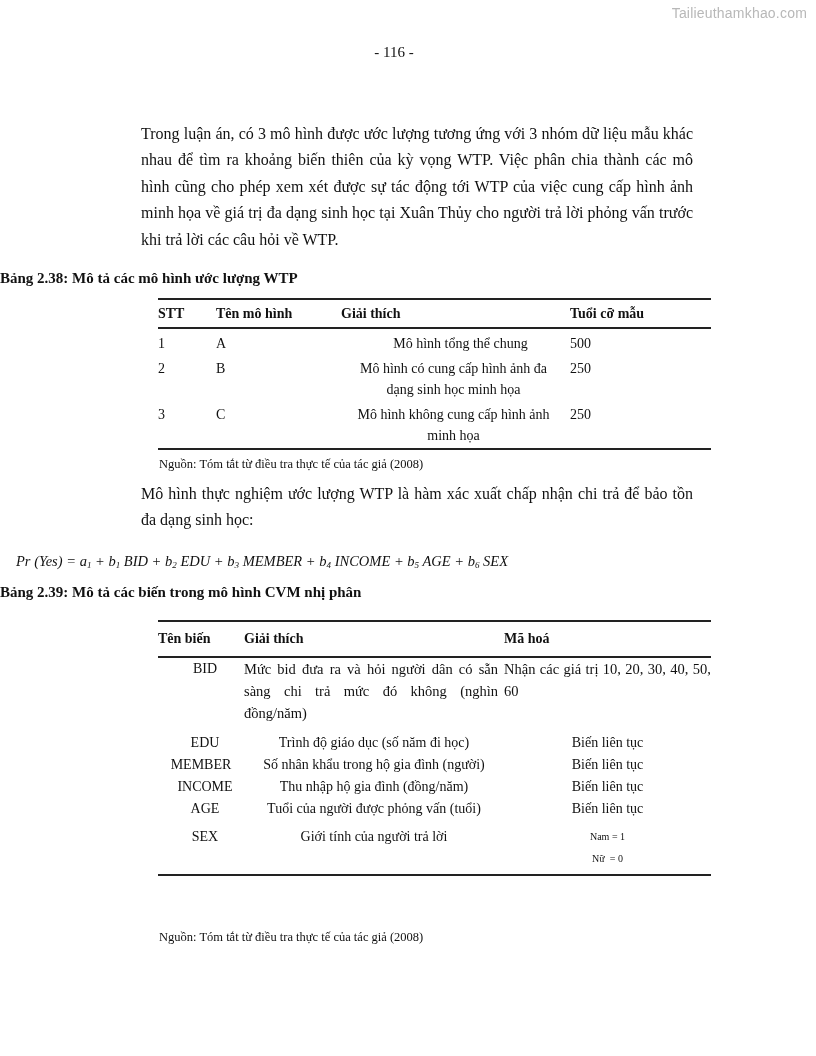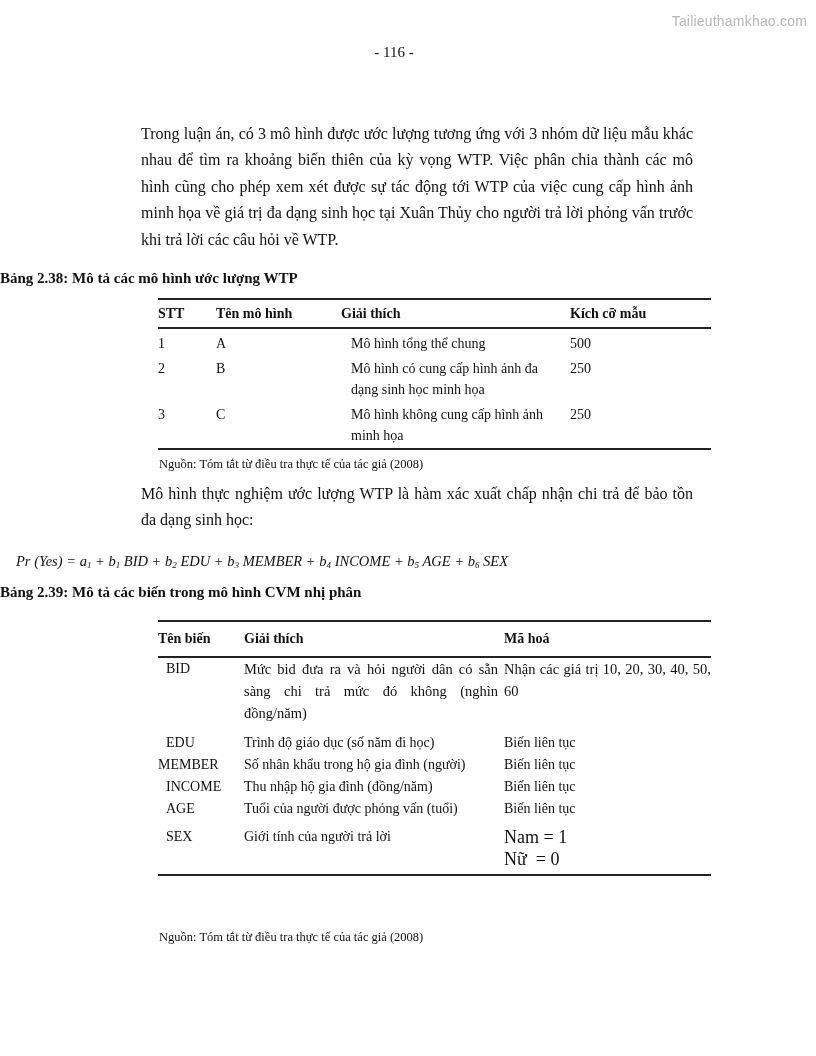--- a/index.html
+++ b/index.html
@@ -1,34 +1,34 @@
 <!DOCTYPE html>
 <html><head>
   <meta charset="utf-8">
   <style>
     html, body { margin: 0; padding: 0; background: #ffffff; }
     body { width: 816px; height: 1056px; position: relative; overflow: hidden;
            font-family: "Liberation Serif", "DejaVu Serif", serif; color: #111; }
     .watermark { position: absolute; top: 5px; right: 9px; font-family: "Liberation Sans", "DejaVu Sans", sans-serif;
-                 font-size: 14px; color: #b8b8b8; letter-spacing: 0.2px; margin-top: 8px; }
+                 font-size: 14px; color: #b8b8b8; letter-spacing: 0.2px; }
     .page-num { position: absolute; top: 44px; left: 0; width: 788px; text-align: center; font-size: 15px; }
     .para { position: absolute; left: 141px; width: 552px; font-size: 16px; line-height: 26.4px;
             text-align: justify; text-align-last: left; }
     #p1 { top: 121px; }
     #p2 { top: 481px; }
     .caption { position: absolute; left: 0; width: 816px; font-weight: bold; font-size: 15px; }
     #cap1 { top: 270px; }
     #cap2 { top: 584px; }
     table { position: absolute; left: 158px; width: 553px; border-collapse: collapse; font-size: 14px; }
     #t1 { top: 298px; }
     #t2 { top: 620px; }
     table thead tr { border-top: 2px solid #222; border-bottom: 2px solid #222; }
     table tbody tr:last-child { border-bottom: 2px solid #222; }
     th { font-weight: bold; padding: 0; }
-    td { vertical-align: top; padding: 0; line-height: 21px; }
+    td { vertical-align: top; padding: 0; line-height: 21px; text-align: center; }
     #t1 th { height: 27px; font-size: 14px; }
     #t1 td { padding-top: 4px; }
     #t1 tbody tr.last td { padding-bottom: 2px; }
     .c { text-align: left; }
     #t2 th { height: 34px; font-size: 14px; }
     #t2 td { line-height: 22px; }
     .source { position: absolute; left: 159px; font-size: 12.5px; }
     #src1 { top: 457px; }
     #src2 { top: 930px; }
     .formula { position: absolute; top: 553px; left: 16px; width: 816px; font-style: italic; font-size: 14.5px; }
@@ -50,21 +50,21 @@
     <col style="width:58px">
       <col style="width:125px">
       <col style="width:229px">
       <col style="width:141px">
   </colgroup>
   <thead>
     <tr>
       <th class="c">STT</th>
       <th class="c">Tên mô hình</th>
       <th class="c">Giải thích</th>
-      <th class="c">Kích cỡ mẫu</th>
+      <th class="c">Tuổi cỡ mẫu</th>
     </tr>
   </thead>
   <tbody>
     <tr>
       <td class="c">1</td>
       <td class="c">A</td>
       <td style="padding-left:10px">Mô hình tổng thể chung</td>
       <td class="c">500</td>
     </tr>
     <tr>
@@ -137,21 +137,21 @@
       <td>Biến liên tục</td>
     </tr>
     <tr>
       <td style="padding:0 0 6px 8px;font-size:14px">AGE</td>
       <td style="padding-bottom:6px">Tuổi của người được phỏng vấn (tuổi)</td>
       <td style="padding-bottom:6px">Biến liên tục</td>
     </tr>
     <tr>
       <td style="padding:0 0 4px 8px;font-size:14px">SEX</td>
       <td style="padding-bottom:4px">Giới tính của người trả lời</td>
-      <td style="padding-bottom:4px;font-size:18px">
+      <td style="padding-bottom:4px;font-size:10px">
         <div>Nam = 1</div>
         <div style="white-space:pre">Nữ  = 0</div>
       </td>
     </tr>
   </tbody>
 </table>
 
 <div class="source" id="src2">Nguồn: Tóm tắt từ điều tra thực tế của tác giả (2008)</div>
 
 </body></html>

